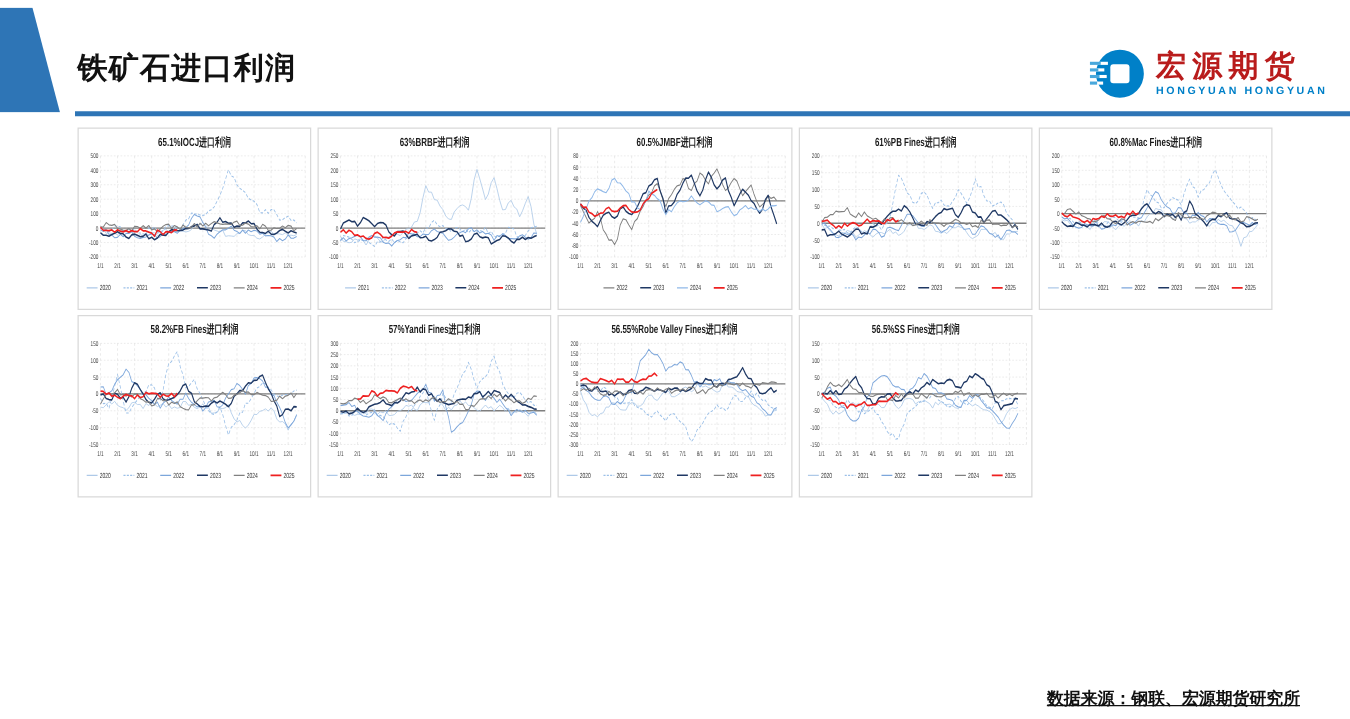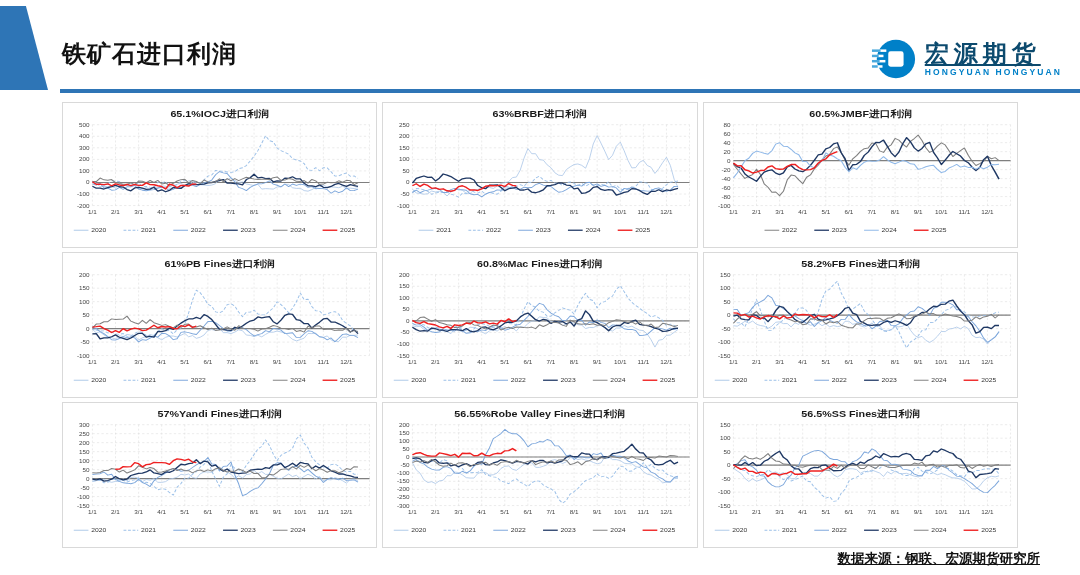--- a/index.html
+++ b/index.html
@@ -6,24 +6,24 @@
   body{width:1080px;height:575px;position:relative;overflow:hidden;
        font-family:"Liberation Sans","DejaVu Sans",sans-serif;}
   .slide{position:absolute;inset:0;background:#ffffff;}
   .accent-shape{position:absolute;left:0;top:6px;width:48px;height:84px;
        background:#2E75B6;clip-path:polygon(0 0,54% 0,100% 100%,0 100%);}
   .page-title{position:absolute;left:62px;top:38px;font-size:24px;font-weight:bold;
        color:#111;letter-spacing:1px;}
   .header-underline{position:absolute;left:60px;top:89px;right:0;height:4px;background:#2E75B6;}
   .logo{position:absolute;right:18px;top:36px;display:flex;align-items:center;gap:8px;}
   .logo-text{display:flex;flex-direction:column;align-items:flex-start;}
-  .logo-cn{font-size:24px;font-weight:bold;color:#0c4a6e;letter-spacing:5px;line-height:1.1;text-decoration:underline;}
+  .logo-cn{font-size:24px;font-weight:bold;color:#b91c1c;letter-spacing:5px;line-height:1.1;}
   .logo-en{font-size:8.5px;font-weight:bold;color:#0080C8;letter-spacing:2.1px;}
   .charts-grid{position:absolute;left:62px;top:102px;width:956px;height:446px;
-       display:grid;grid-template-columns:repeat(3,1fr);grid-template-rows:repeat(3,1fr);
+       display:grid;grid-template-columns:repeat(5,1fr);grid-template-rows:repeat(3,1fr);
        gap:4px 5px;}
   .panel{border:1px solid #d9d9d9;background:#fff;overflow:hidden;}
   .panel svg{display:block;width:100%;height:100%;}
   .footer-source{position:absolute;right:40px;bottom:7px;font-size:13.5px;font-weight:bold;color:#111;text-decoration:underline;}
 </style>
 </head>
 <body>
 
 <div class="slide">
   <div class="accent-shape"></div>

